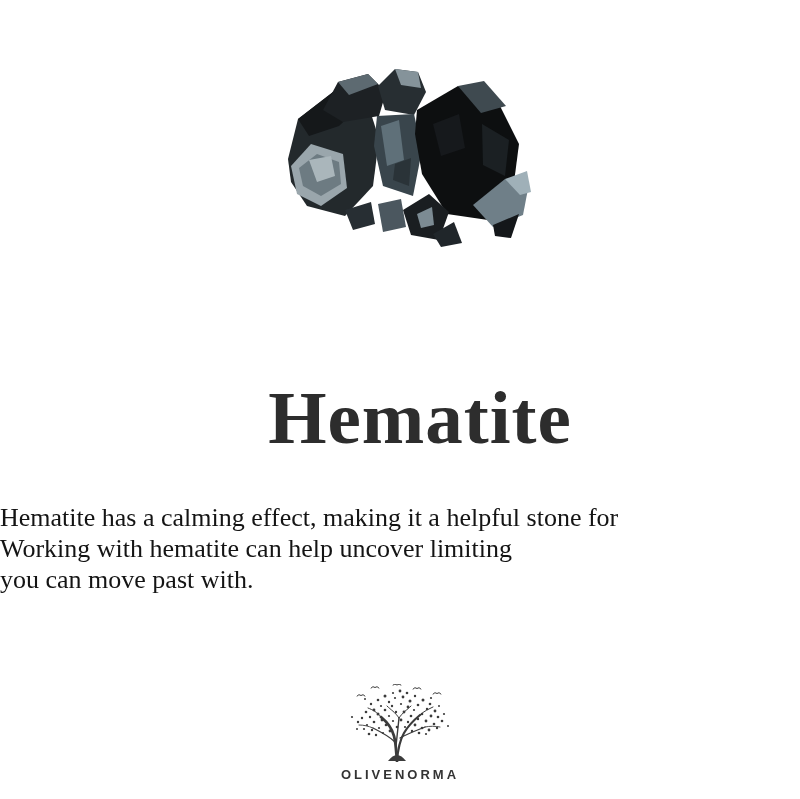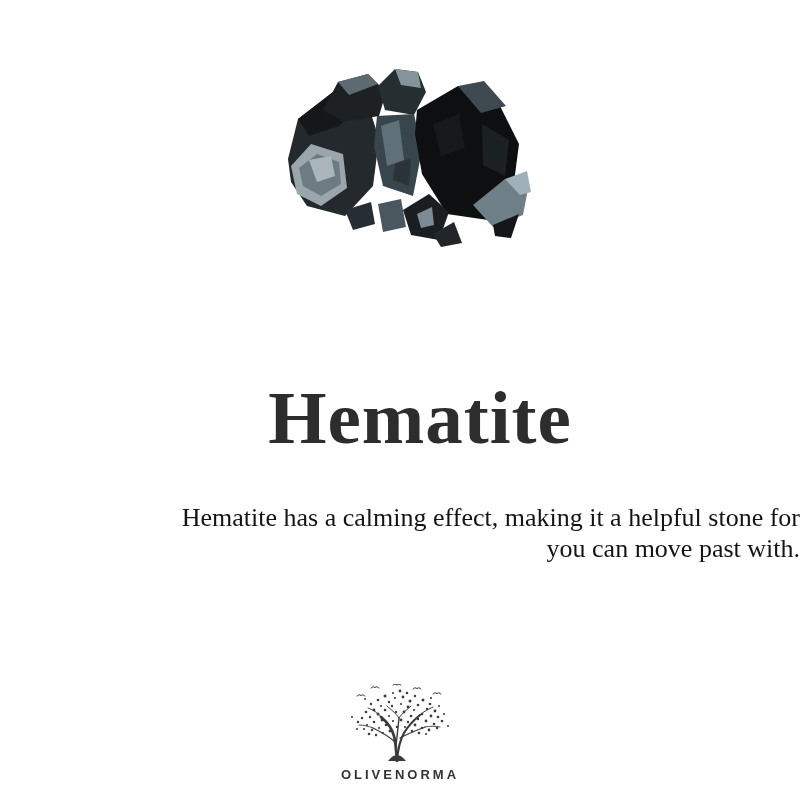--- a/index.html
+++ b/index.html
@@ -50,21 +50,21 @@
     display: inline-block;
     margin: 0 16px;
     transform: scaleY(1.15);
     color: #3a3a3a;
   }
   .description {
     position: absolute;
     top: 502px;
     left: 0;
     width: 100%;
-    text-align: right;
+    text-align: left;
     font-family: "Liberation Serif", serif;
     font-size: 26px;
     line-height: 31px;
     color: #141414;
   }
   .logo-block {
     position: absolute;
     top: 684px;
     left: 0;
     width: 100%;
@@ -123,20 +123,21 @@
       <polygon points="150,170 171,158 179,179 158,183" fill="#20262a"></polygon>
       <polygon points="62,146 88,138 92,160 70,166" fill="#272e33"></polygon>
     </svg>
   </div>
 
   <h1 class="title">Hematite</h1>
 
 
   <div class="description">
     <div>Hematite has a calming effect, making it a helpful stone for</div>
+    <div>Working with hematite can help uncover limiting</div>
     <div>you can move past with.</div>
   </div>
 
   <div class="logo-block">
     <svg width="110" height="78" viewBox="0 0 110 78" xmlns="http://www.w3.org/2000/svg">
       <g stroke="#3b3b3b" fill="none" stroke-linecap="round">
 
         <path d="M52 77 C51 66 51 60 49 52 C47 44 42 38 36 33" stroke-width="2.8"></path>
         <path d="M52 77 C53 64 55 56 59 49 C63 42 69 36 75 31" stroke-width="2.2"></path>
         <path d="M51 62 C52 52 53 44 54 34" stroke-width="1.4"></path>

